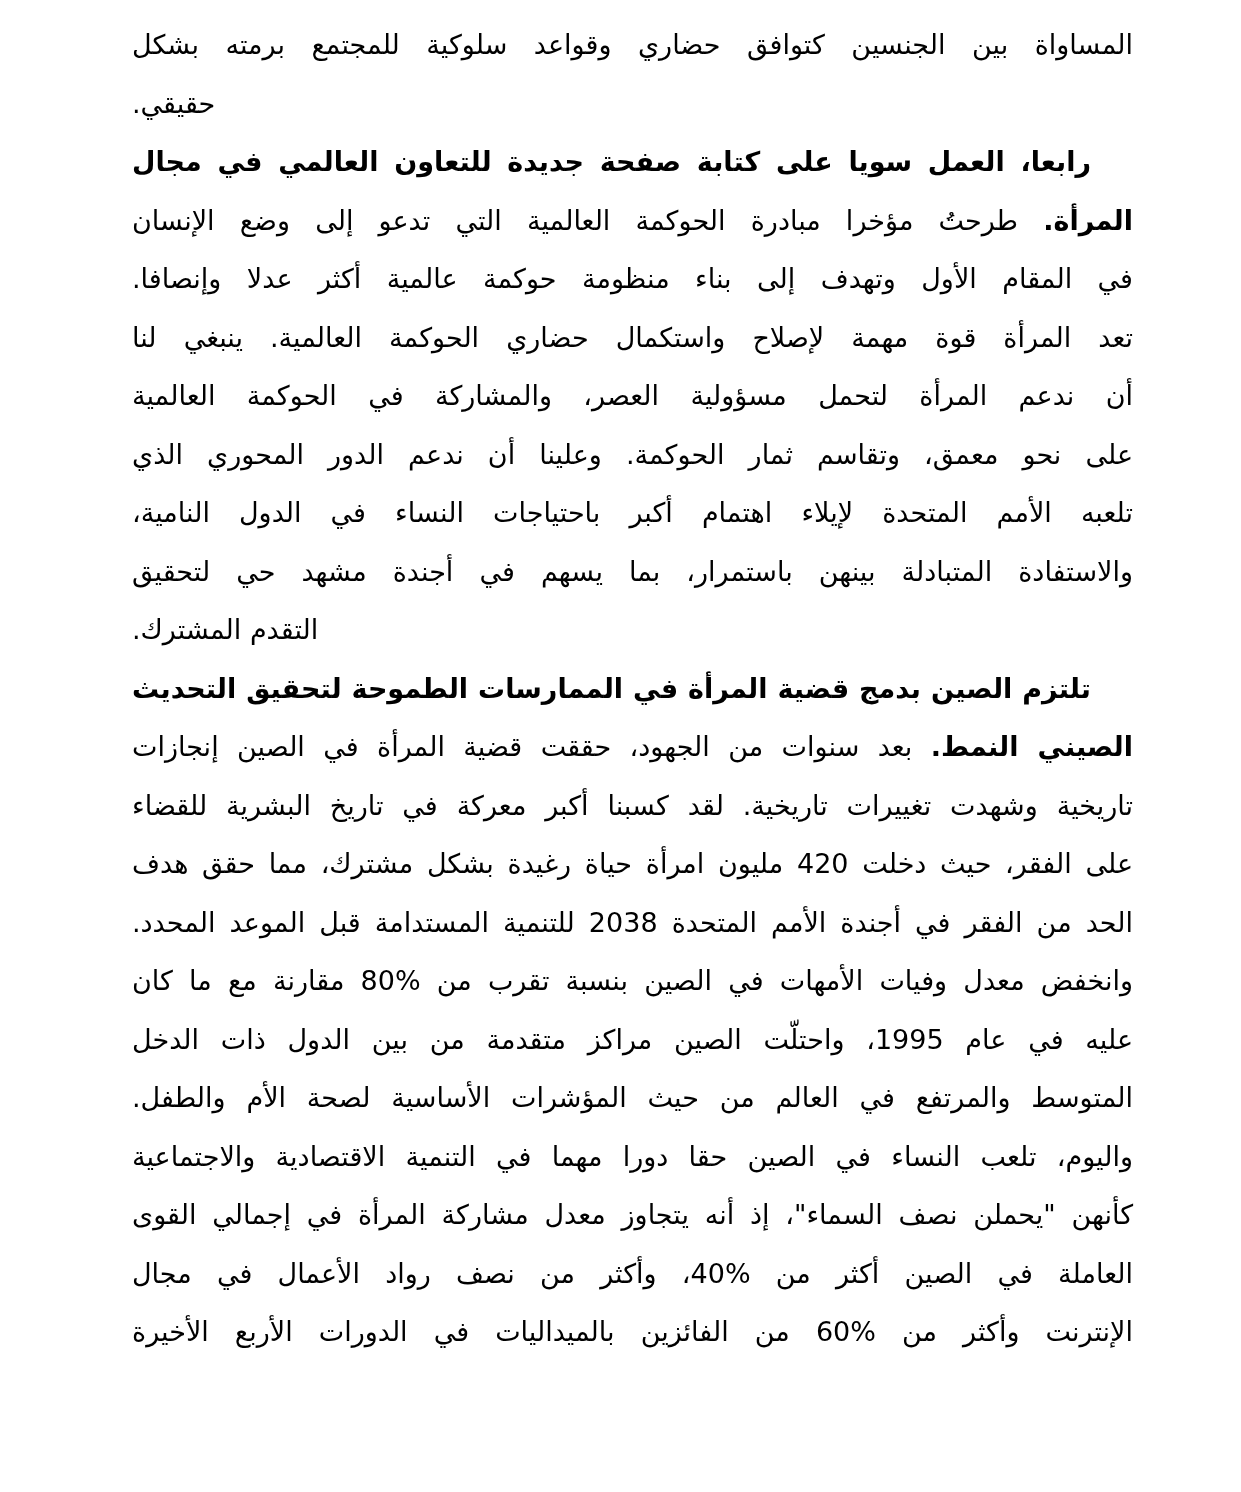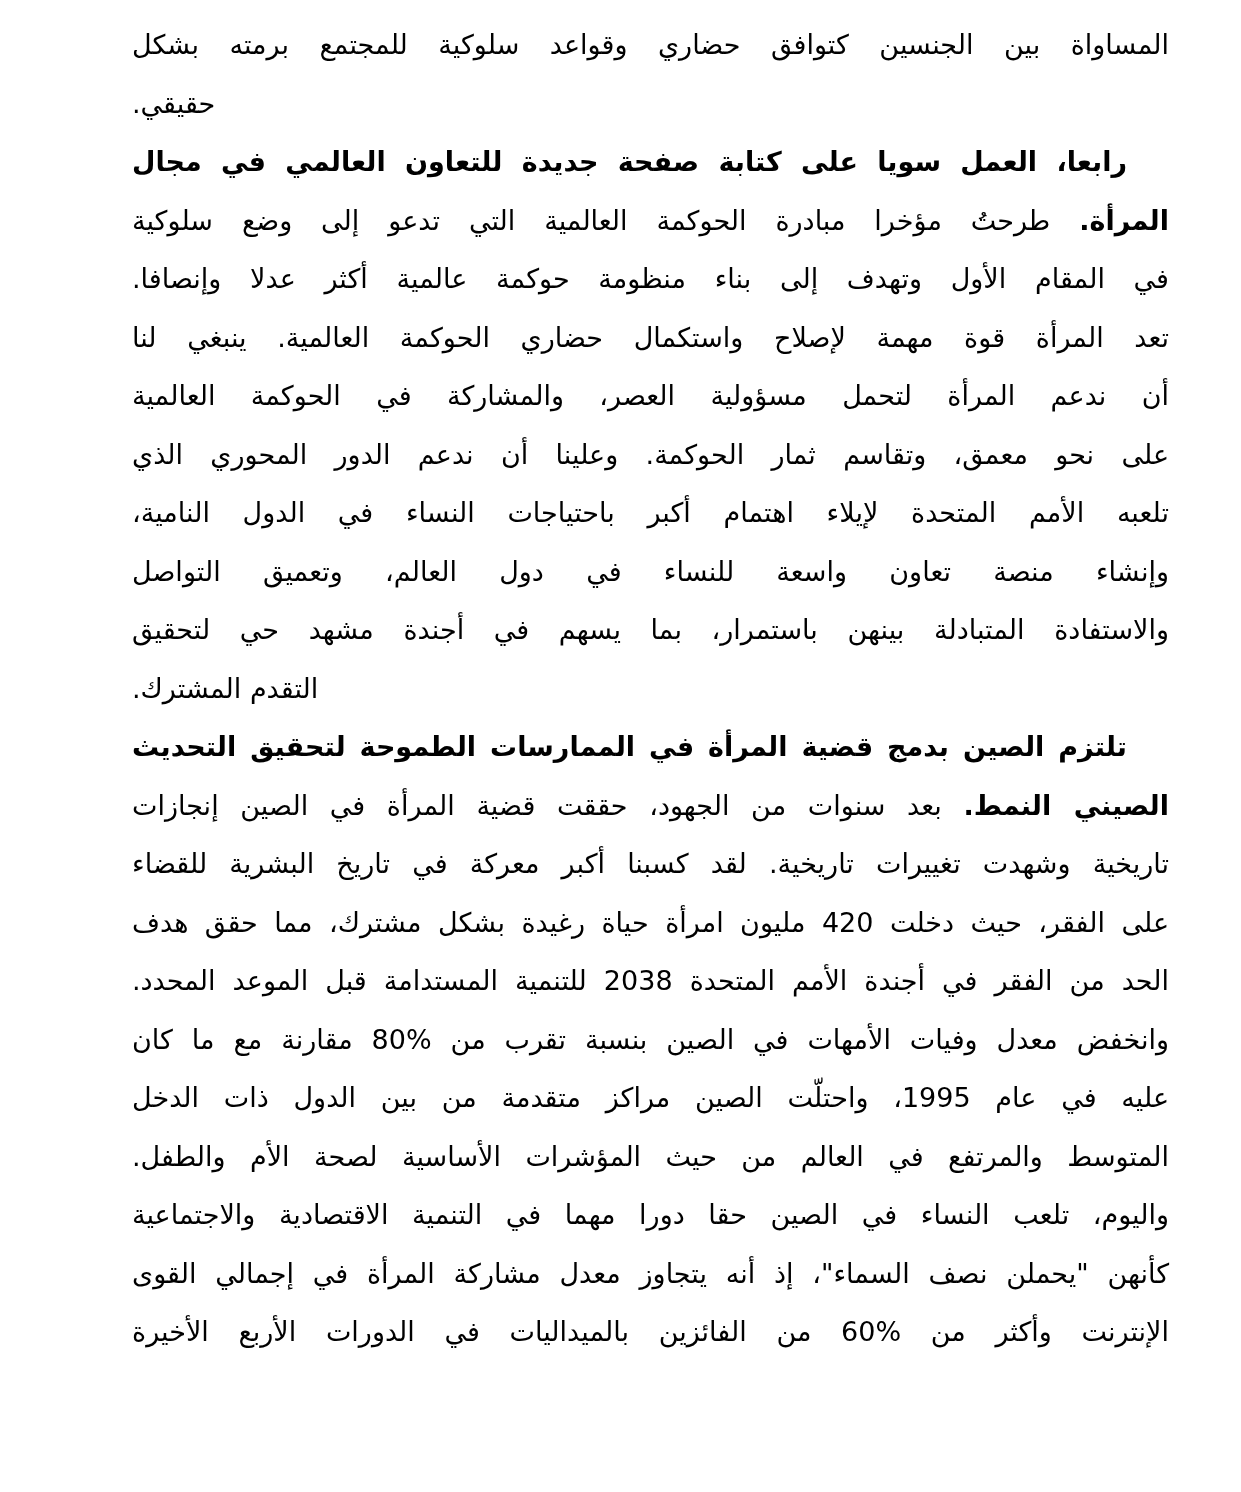--- a/index.html
+++ b/index.html
@@ -10,21 +10,21 @@
   .page {
     position: relative;
     box-sizing: border-box;
     width: 1241px;
     height: 1492px;
     background: #ffffff;
     color: #000000;
     direction: rtl;
     font-family: "DejaVu Sans", sans-serif;
     font-size: 27px;
-    padding: 16px 72px 0 132px;
+    padding: 16px 108px 0 132px;
     overflow: hidden;
   }
   .paragraph {
     margin: 0;
     padding: 0;
   }
   .line {
     height: 58.5px;
     line-height: 58.5px;
     text-align: left;
@@ -48,37 +48,37 @@
 <body>
 
 <div class="page">
   <div id="text-block">
       <div class="paragraph">
         <div class="line justify"><span class="seg">المساواة بين الجنسين كتوافق حضاري وقواعد سلوكية للمجتمع برمته بشكل</span></div>
         <div class="line"><span class="seg">حقيقي.</span></div>
       </div>
       <div class="paragraph">
         <div class="line justify indent"><span class="seg bold">رابعا، العمل سويا على كتابة صفحة جديدة للتعاون العالمي في مجال</span></div>
-        <div class="line justify"><span class="seg bold">المرأة.</span><span class="seg"> طرحتُ مؤخرا مبادرة الحوكمة العالمية التي تدعو إلى وضع سلوكية</span></div>
+        <div class="line justify"><span class="seg bold">المرأة.</span><span class="seg"> طرحتُ مؤخرا مبادرة الحوكمة العالمية التي تدعو إلى وضع الإنسان</span></div>
         <div class="line justify"><span class="seg">في المقام الأول وتهدف إلى بناء منظومة حوكمة عالمية أكثر عدلا وإنصافا.</span></div>
         <div class="line justify"><span class="seg">تعد المرأة قوة مهمة لإصلاح واستكمال حضاري الحوكمة العالمية. ينبغي لنا</span></div>
         <div class="line justify"><span class="seg">أن ندعم المرأة لتحمل مسؤولية العصر، والمشاركة في الحوكمة العالمية</span></div>
         <div class="line justify"><span class="seg">على نحو معمق، وتقاسم ثمار الحوكمة. وعلينا أن ندعم الدور المحوري الذي</span></div>
         <div class="line justify"><span class="seg">تلعبه الأمم المتحدة لإيلاء اهتمام أكبر باحتياجات النساء في الدول النامية،</span></div>
-        <div class="line justify"><span class="seg">وإنشاء منصة تعاون واسعة للنساء في دول العالم، وتعميق التواصل</span></div>
         <div class="line justify"><span class="seg">والاستفادة المتبادلة بينهن باستمرار، بما يسهم في أجندة مشهد حي لتحقيق</span></div>
         <div class="line"><span class="seg">التقدم المشترك.</span></div>
       </div>
       <div class="paragraph">
         <div class="line justify indent"><span class="seg bold">تلتزم الصين بدمج قضية المرأة في الممارسات الطموحة لتحقيق التحديث</span></div>
         <div class="line justify"><span class="seg bold">الصيني النمط.</span><span class="seg"> بعد سنوات من الجهود، حققت قضية المرأة في الصين إنجازات</span></div>
         <div class="line justify"><span class="seg">تاريخية وشهدت تغييرات تاريخية. لقد كسبنا أكبر معركة في تاريخ البشرية للقضاء</span></div>
         <div class="line justify"><span class="seg">على الفقر، حيث دخلت 420 مليون امرأة حياة رغيدة بشكل مشترك، مما حقق هدف</span></div>
         <div class="line justify"><span class="seg">الحد من الفقر في أجندة الأمم المتحدة 2038 للتنمية المستدامة قبل الموعد المحدد.</span></div>
         <div class="line justify"><span class="seg">وانخفض معدل وفيات الأمهات في الصين بنسبة تقرب من %80 مقارنة مع ما كان</span></div>
         <div class="line justify"><span class="seg">عليه في عام 1995، واحتلّت الصين مراكز متقدمة من بين الدول ذات الدخل</span></div>
         <div class="line justify"><span class="seg">المتوسط والمرتفع في العالم من حيث المؤشرات الأساسية لصحة الأم والطفل.</span></div>
         <div class="line justify"><span class="seg">واليوم، تلعب النساء في الصين حقا دورا مهما في التنمية الاقتصادية والاجتماعية</span></div>
         <div class="line justify"><span class="seg">كأنهن "يحملن نصف السماء"، إذ أنه يتجاوز معدل مشاركة المرأة في إجمالي القوى</span></div>
+        <div class="line justify"><span class="seg">العاملة في الصين أكثر من %40، وأكثر من نصف رواد الأعمال في مجال</span></div>
         <div class="line justify"><span class="seg">الإنترنت وأكثر من %60 من الفائزين بالميداليات في الدورات الأربع الأخيرة</span></div>
       </div>
     </div>
 </div>
 
 </body></html>

